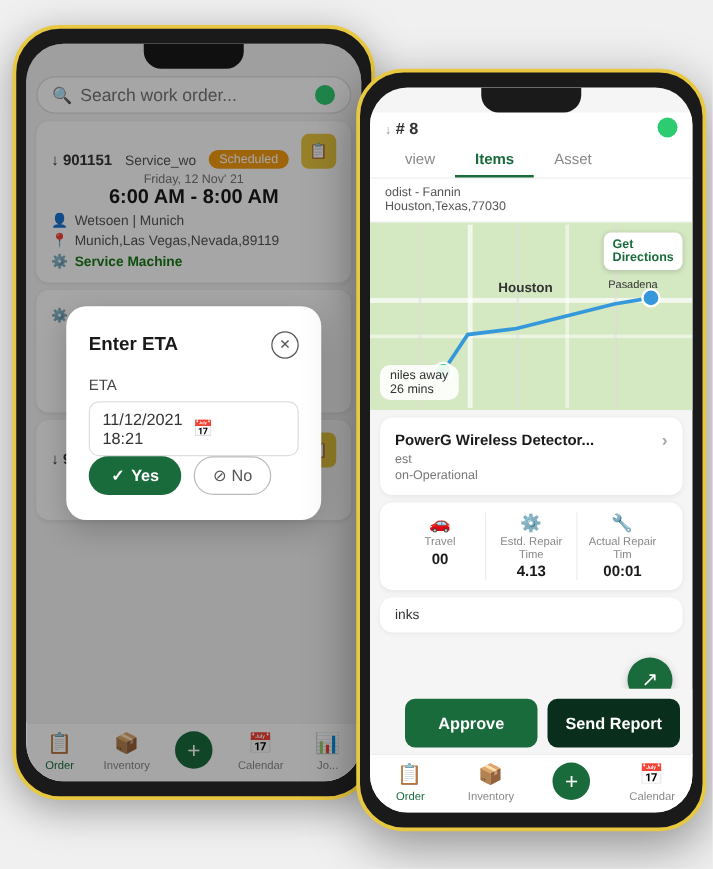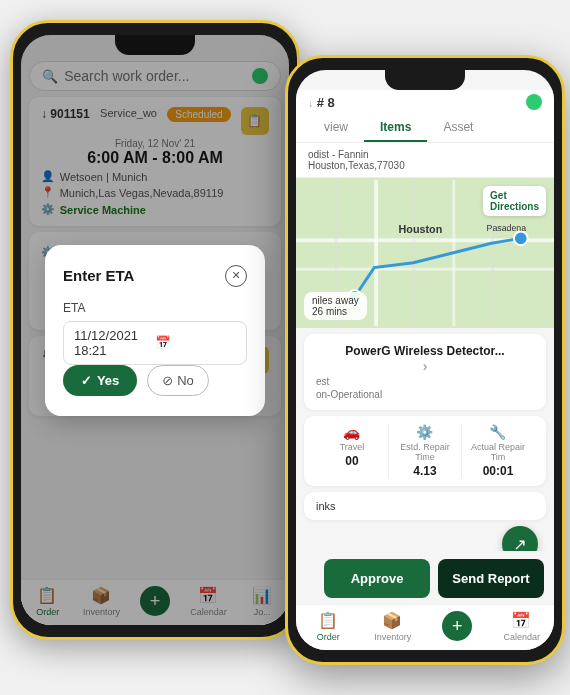--- a/index.html
+++ b/index.html
@@ -72,21 +72,21 @@
     
     .wo-card {
       background: #fff;
       margin: 6px 8px;
       border-radius: 10px;
       padding: 10px 12px;
       box-shadow: 0 1px 4px rgba(0,0,0,0.08);
     }
     .wo-card-header {
       display: flex;
-      align-items: flex-start;
+      align-items: flex-end;
       justify-content: space-between;
       margin-bottom: 3px;
     }
     .wo-id {
       font-size: 12px;
       font-weight: 600;
       color: #333;
     }
     .badge-scheduled {
       background: #f39c12;
@@ -145,21 +145,21 @@
       background: rgba(0,0,0,0.35);
       z-index: 20;
       display: flex;
       align-items: center;
       justify-content: center;
     }
     .eta-modal {
       background: #fff;
       border-radius: 16px;
       padding: 20px 18px;
-      width: 220px;
+      width: 204px;
       box-shadow: 0 8px 24px rgba(0,0,0,0.2);
     }
     .eta-modal-header {
       display: flex;
       align-items: center;
       justify-content: space-between;
       margin-bottom: 14px;
     }
     .eta-modal-title {
       font-size: 15px;
@@ -366,21 +366,20 @@
       padding: 10px 12px;
       box-shadow: 0 1px 4px rgba(0,0,0,0.06);
     }
     .device-name {
       font-size: 12px;
       font-weight: 600;
       color: #1a1a1a;
       display: flex;
       align-items: center;
       justify-content: space-between;
-      flex-direction: column;
     }
     .chevron { color: #aaa; font-size: 14px; }
     .device-status {
       font-size: 10px;
       color: #777;
       margin-top: 2px;
     }
 
     
     .stats-row {

